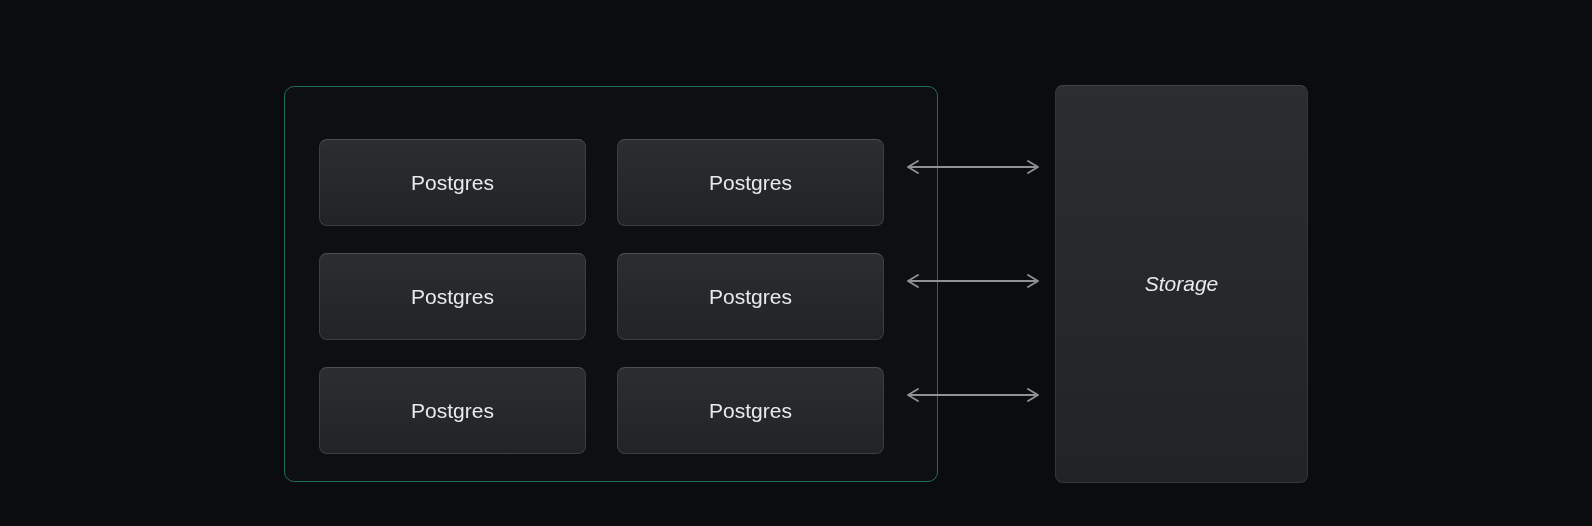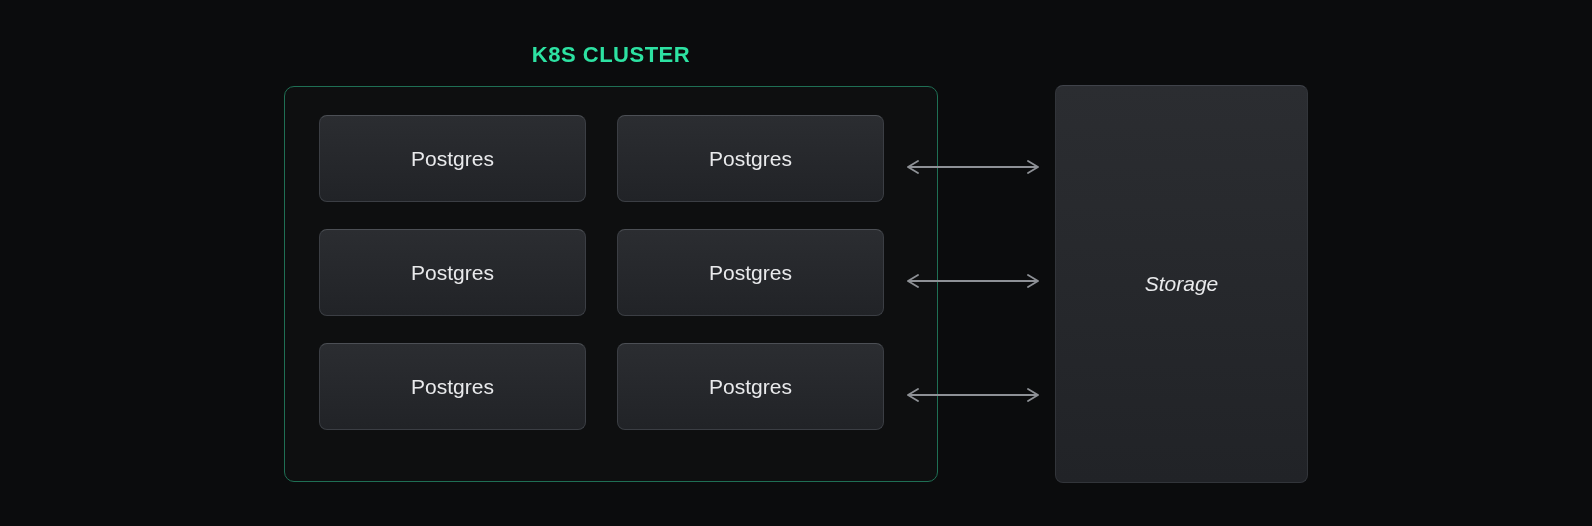--- a/index.html
+++ b/index.html
@@ -21,21 +21,21 @@
   .cluster {
     position: absolute; left: 284px; top: 86px;
     width: 654px; height: 396px; box-sizing: border-box;
     border: 1.5px solid var(--cluster-border, #1f6f54);
     border-radius: 10px;
     background: #0e0f10;
     display: grid;
     grid-template-columns: 267px 267px;
     grid-auto-rows: 87px;
     gap: 27px 31px;
-    padding: 28px 0 0 34px;
+    padding: 52px 0 0 34px;
   }
 
   .card {
     box-sizing: border-box;
     border-radius: 8px;
     background: linear-gradient(180deg, var(--node-bg-top, #2b2d31), var(--node-bg-bottom, #212327));
     border: 1px solid var(--node-border, #3b3e44);
     border-top-color: #4c4f55;
     color: var(--node-text, #e9eaec);
     font-size: 21px;
@@ -61,21 +61,20 @@
   }
   .arrow-1 { top: 157px; }
   .arrow-2 { top: 271px; }
   .arrow-3 { top: 385px; }
 </style>
 </head>
 <body>
 
 <div class="stage">
 
-  <div class="cluster-title">K8S CLUSTER</div>
 
   <div class="cluster">
     <div class="card">
       <span>Postgres</span>
     </div>
     <div class="card">
       <span>Postgres</span>
     </div>
     <div class="card">
       <span>Postgres</span>

